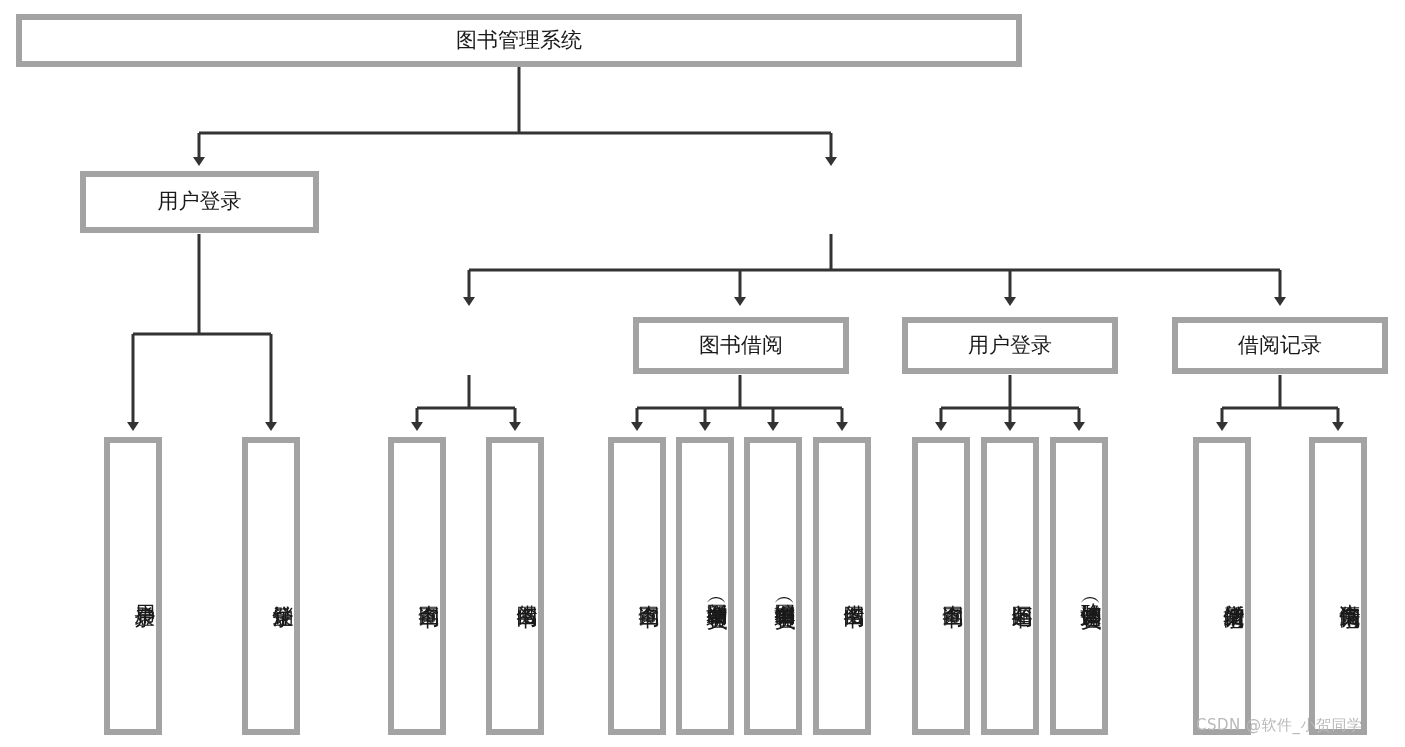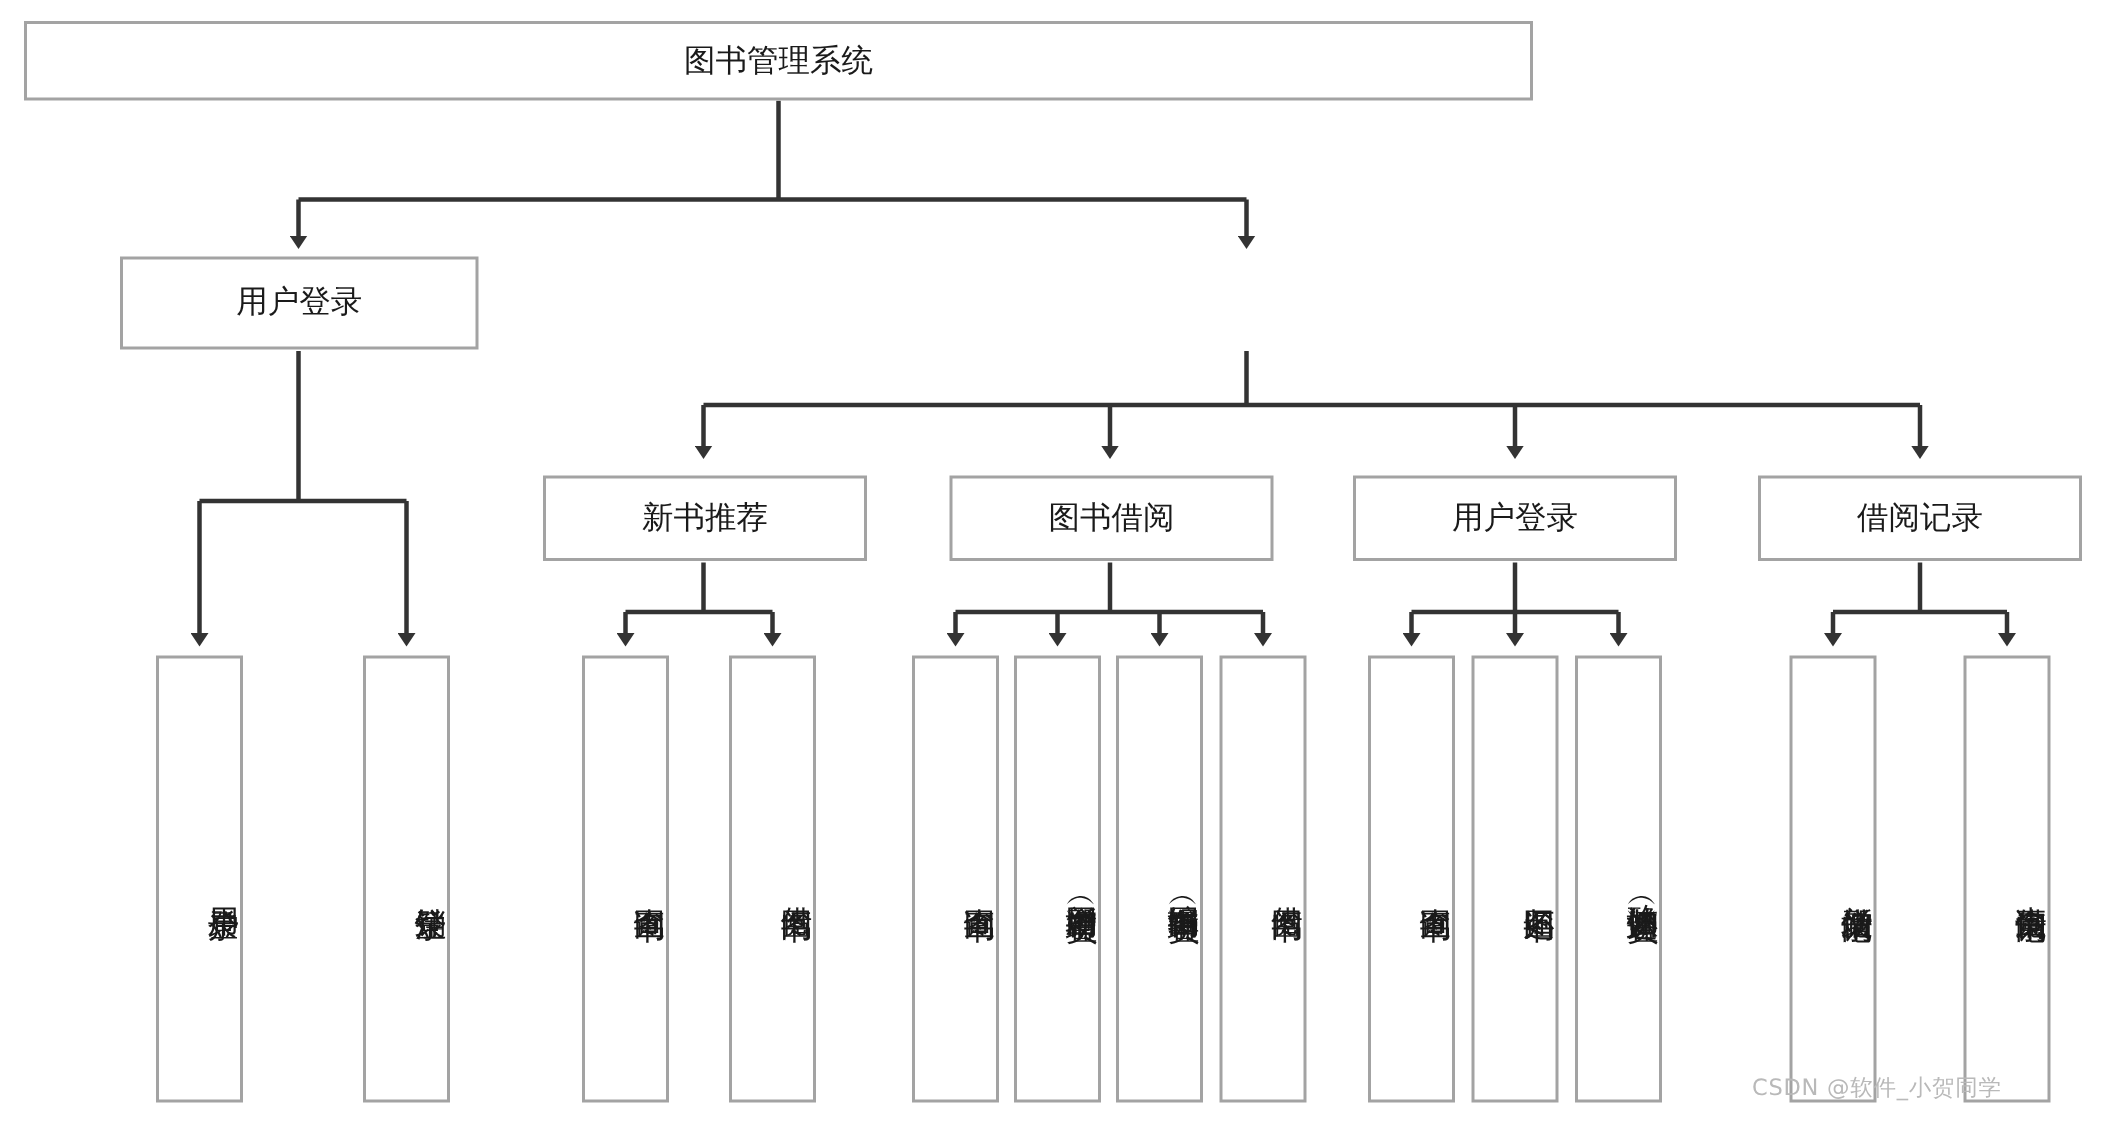--- a/index.html
+++ b/index.html
@@ -20,21 +20,21 @@
   svg#edges {
     position: absolute;
     left: 0;
     top: 0;
     width: 1405px;
     height: 747px;
   }
   .node {
     position: absolute;
     box-sizing: border-box;
-    border: 2px solid #a3a3a3;
+    border: 6px solid #a3a3a3;
     background: #ffffff;
     color: #1a1a1a;
     display: flex;
     align-items: center;
     justify-content: center;
     text-align: center;
     line-height: 1.12;
   }
   .node.horiz {
     font-size: 21px;
@@ -120,23 +120,20 @@
   </svg>
 
   <div class="node root" style="left:16px; top:14px; width:1006px; height:53px;">
     <span>图书管理系统</span>
   </div>
 
   <div class="node horiz" style="left:80px; top:171px; width:239px; height:62px;">
     <span>用户登录</span>
   </div>
 
-  <div class="node horiz" style="left:362px; top:317px; width:216px; height:57px;">
-    <span>新书推荐</span>
-  </div>
   <div class="node horiz" style="left:633px; top:317px; width:216px; height:57px;">
     <span>图书借阅</span>
   </div>
   <div class="node horiz" style="left:902px; top:317px; width:216px; height:57px;">
     <span>用户登录</span>
   </div>
   <div class="node horiz" style="left:1172px; top:317px; width:216px; height:57px;">
     <span>借阅记录</span>
   </div>
 
@@ -177,15 +174,15 @@
     <span class="vtext">确认归还（管理员）</span>
   </div>
 
   <div class="node vert" style="left:1193px; top:437px; width:58px; height:298px;">
     <span class="vtext">新增借阅记录</span>
   </div>
   <div class="node vert" style="left:1309px; top:437px; width:58px; height:298px;">
     <span class="vtext">查询借阅记录</span>
   </div>
 
-  <div class="watermark" style="left:1168px; top:716px;">CSDN @软件_小贺同学</div>
+  <div class="watermark" style="left:1196px; top:716px;">CSDN @软件_小贺同学</div>
 
 </div>
 
 </body></html>

